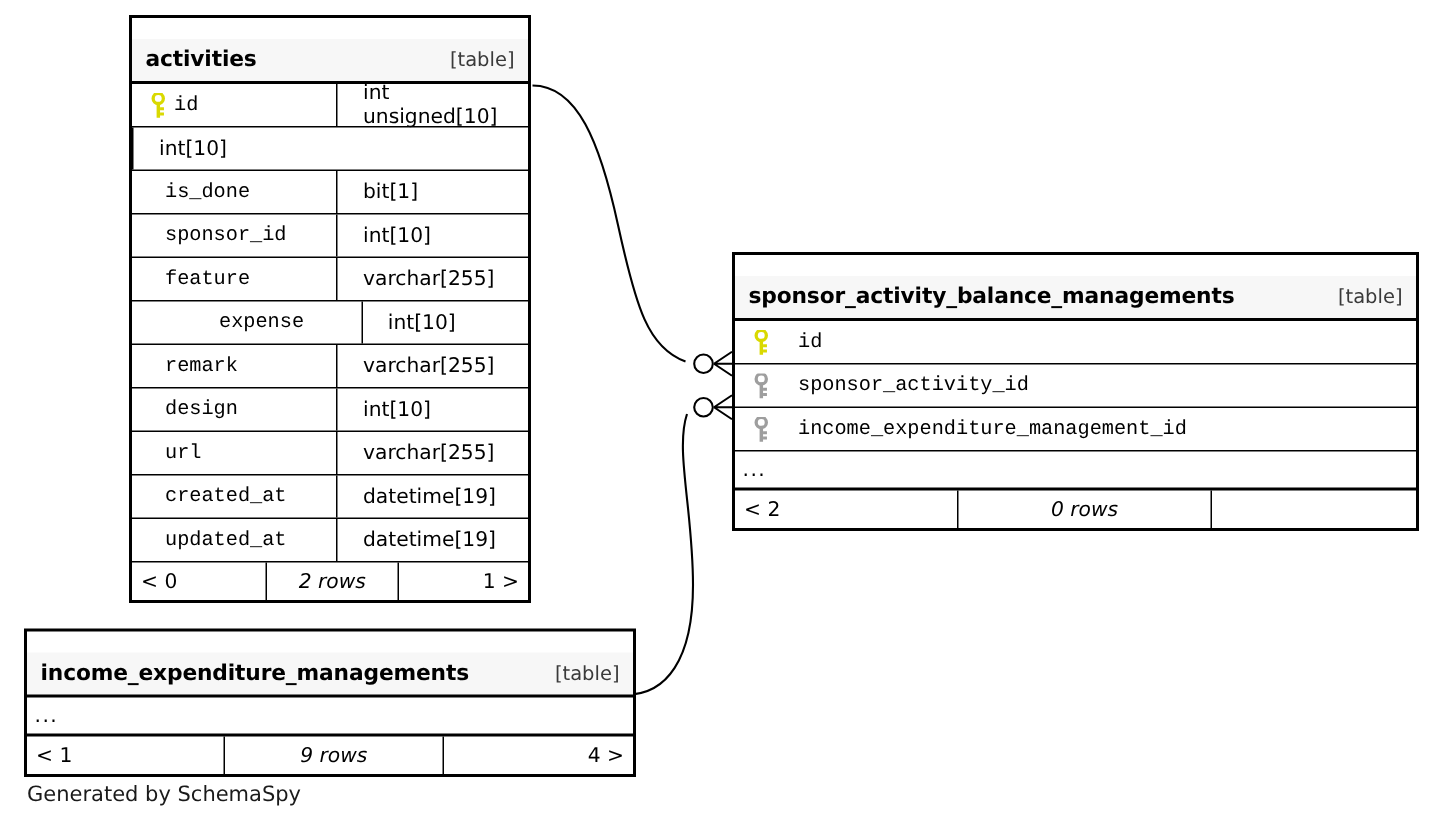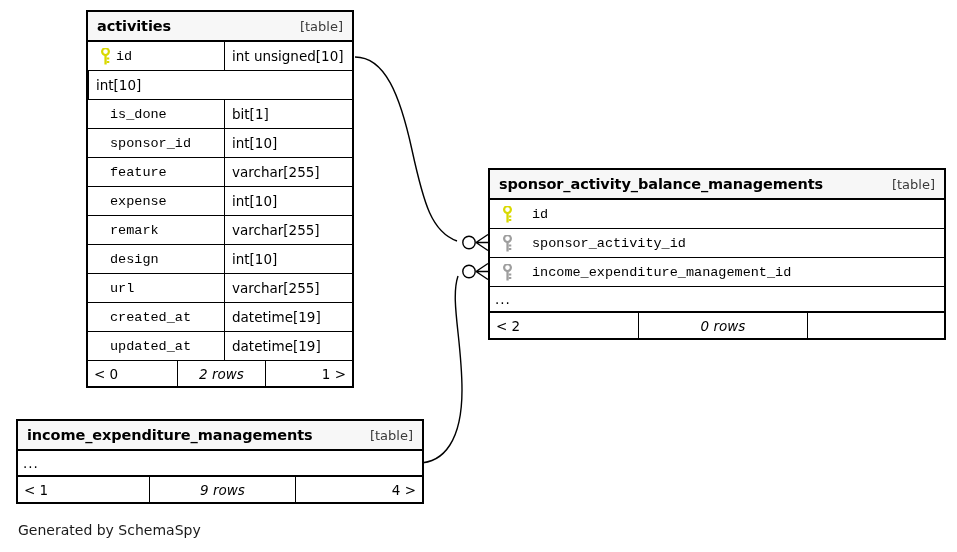--- a/index.html
+++ b/index.html
@@ -52,20 +52,21 @@
   }
   .table-header {
     display: flex;
     align-items: center;
     justify-content: space-between;
     background: #f7f7f7;
     border-bottom: 2px solid #000000;
     padding: 0 9px;
     height: 30px;
     box-sizing: border-box;
+    margin-top: 14px;
   }
   .table-title {
     font-size: 14.5px;
     font-weight: bold;
     color: #000000;
     letter-spacing: -0.1px;
   }
   .table-tag {
     font-size: 13px;
     color: #3a3a3a;
@@ -86,21 +87,21 @@
     box-sizing: border-box;
     padding-left: 6px;
     overflow: hidden;
     font-family: Liberation Mono, monospace;
   }
   .col-type-cell {
     display: flex;
     align-items: center;
     box-sizing: border-box;
     border-left: 1px solid #000000;
-    padding-left: 7px;
+    padding-left: 17px;
     font-size: 13.5px;
     color: #000000;
   }
   .col-label {
     font-size: 13.5px;
     color: #000000;
     white-space: nowrap;
   }
   .key-slot {
     width: 22px;
@@ -213,21 +214,21 @@
 
     <div class="col-row">
       <div class="col-name-cell" style="width:136px;">
         <span class="key-gap"></span>
         <span class="col-label">feature</span>
       </div>
       <div class="col-type-cell" style="width:128px;">varchar[255]</div>
     </div>
 
     <div class="col-row">
-      <div class="col-name-cell" style="width:136px;">
+      <div class="col-name-cell" style="width:136px;margin-left:36px;">
         <span class="key-gap"></span>
         <span class="col-label">expense</span>
       </div>
       <div class="col-type-cell" style="width:128px;">int[10]</div>
     </div>
 
     <div class="col-row">
       <div class="col-name-cell" style="width:136px;">
         <span class="key-gap"></span>
         <span class="col-label">remark</span>

